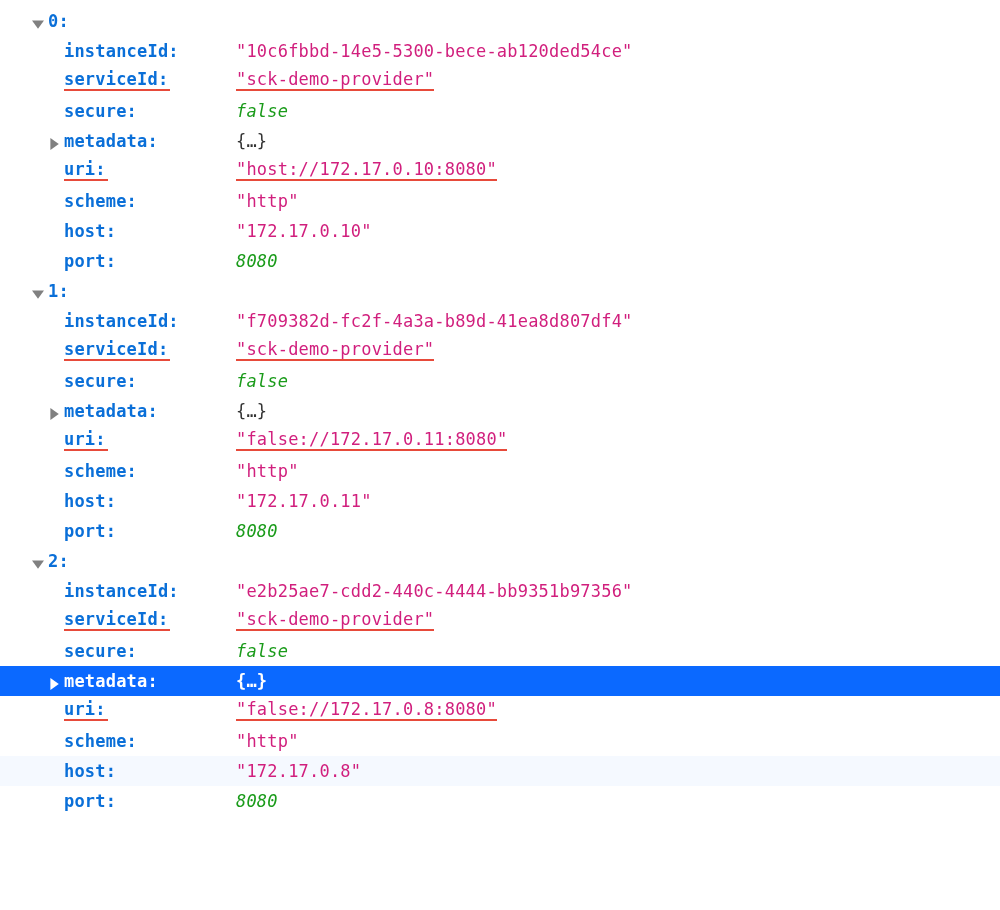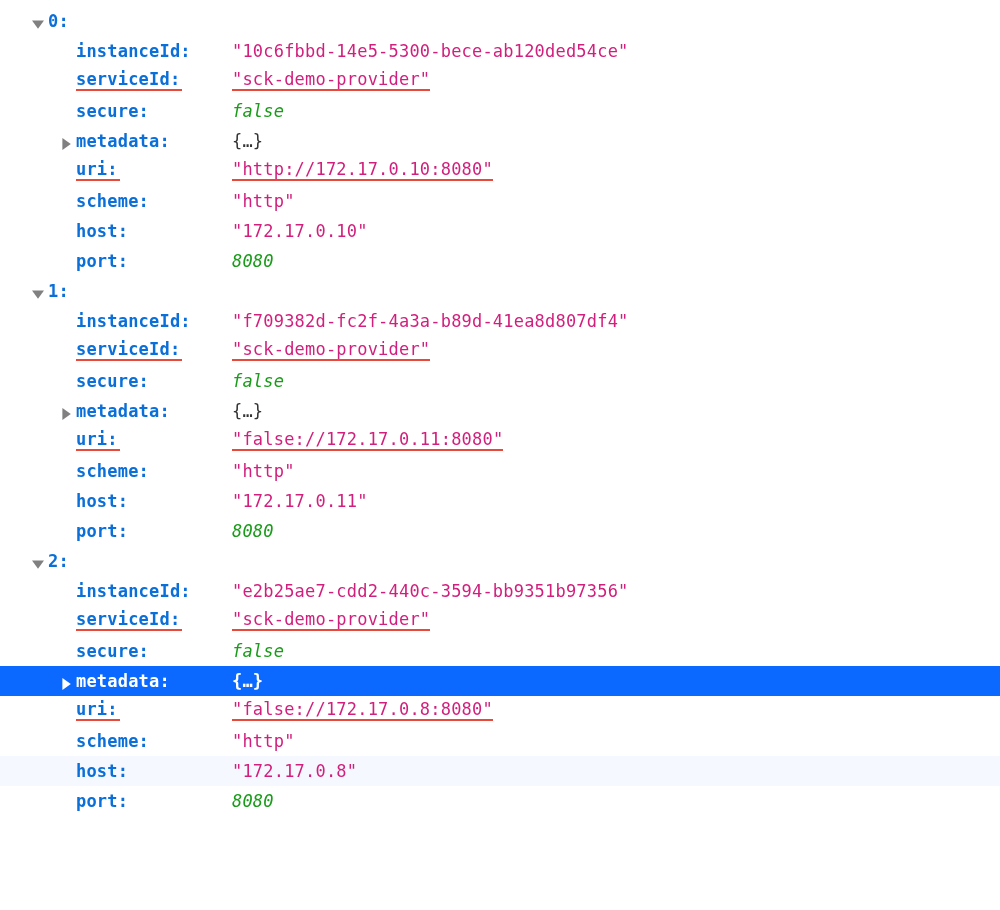--- a/index.html
+++ b/index.html
@@ -15,21 +15,21 @@
 
   .row{
     display:flex;
     align-items:center;
     height:30px;
     padding-left:32px;
     position:relative;
     white-space:nowrap;
   }
 
-  .row.nested{padding-left:60px;}
+  .row.nested{padding-left:48px;gap:16px;}
 
   
   .row.selected{
     background:#0b69ff;
   }
   .row.selected .key   {color:#ffffff;font-weight:bold;}
   .row.selected .colon {color:#ffffff;font-weight:bold;}
   .row.selected .val-obj{color:#ffffff;font-weight:bold;}
   .row.selected .icon path{fill:#ffffff;}
 
@@ -121,21 +121,21 @@
         <span class="colon">:</span>
     </span>
     <span class="val val-obj">{…}</span>
   </div>
 
   <div class="row nested">
     <span class="keycol">
       <span class="icon hidden"></span>
       <span class="squig"><span class="key">uri</span><span class="colon">:</span></span>
     </span>
-    <span class="val val-string"><span class="squig">"<span class="italic">http://172.17.0.10:8080</span>"</span></span>
+    <span class="val val-string"><span class="squig">"<span class="italic">host://172.17.0.10:8080</span>"</span></span>
   </div>
 
   <div class="row nested">
     <span class="keycol">
       <span class="icon hidden"></span>
       <span class="key">scheme</span>
         <span class="colon">:</span>
     </span>
     <span class="val val-string">"<span>http</span>"</span>
   </div>
@@ -255,21 +255,21 @@
         <span class="colon">:</span>
     </span>
   </div>
 
   <div class="row nested">
     <span class="keycol">
       <span class="icon hidden"></span>
       <span class="key">instanceId</span>
         <span class="colon">:</span>
     </span>
-    <span class="val val-string">"<span>e2b25ae7-cdd2-440c-3594-bb9351b97356</span>"</span>
+    <span class="val val-string">"<span>e2b25ae7-cdd2-440c-4444-bb9351b97356</span>"</span>
   </div>
 
   <div class="row nested">
     <span class="keycol">
       <span class="icon hidden"></span>
       <span class="squig"><span class="key">serviceId</span><span class="colon">:</span></span>
     </span>
     <span class="val val-string"><span class="squig">"<span>sck-demo-provider</span>"</span></span>
   </div>
 

